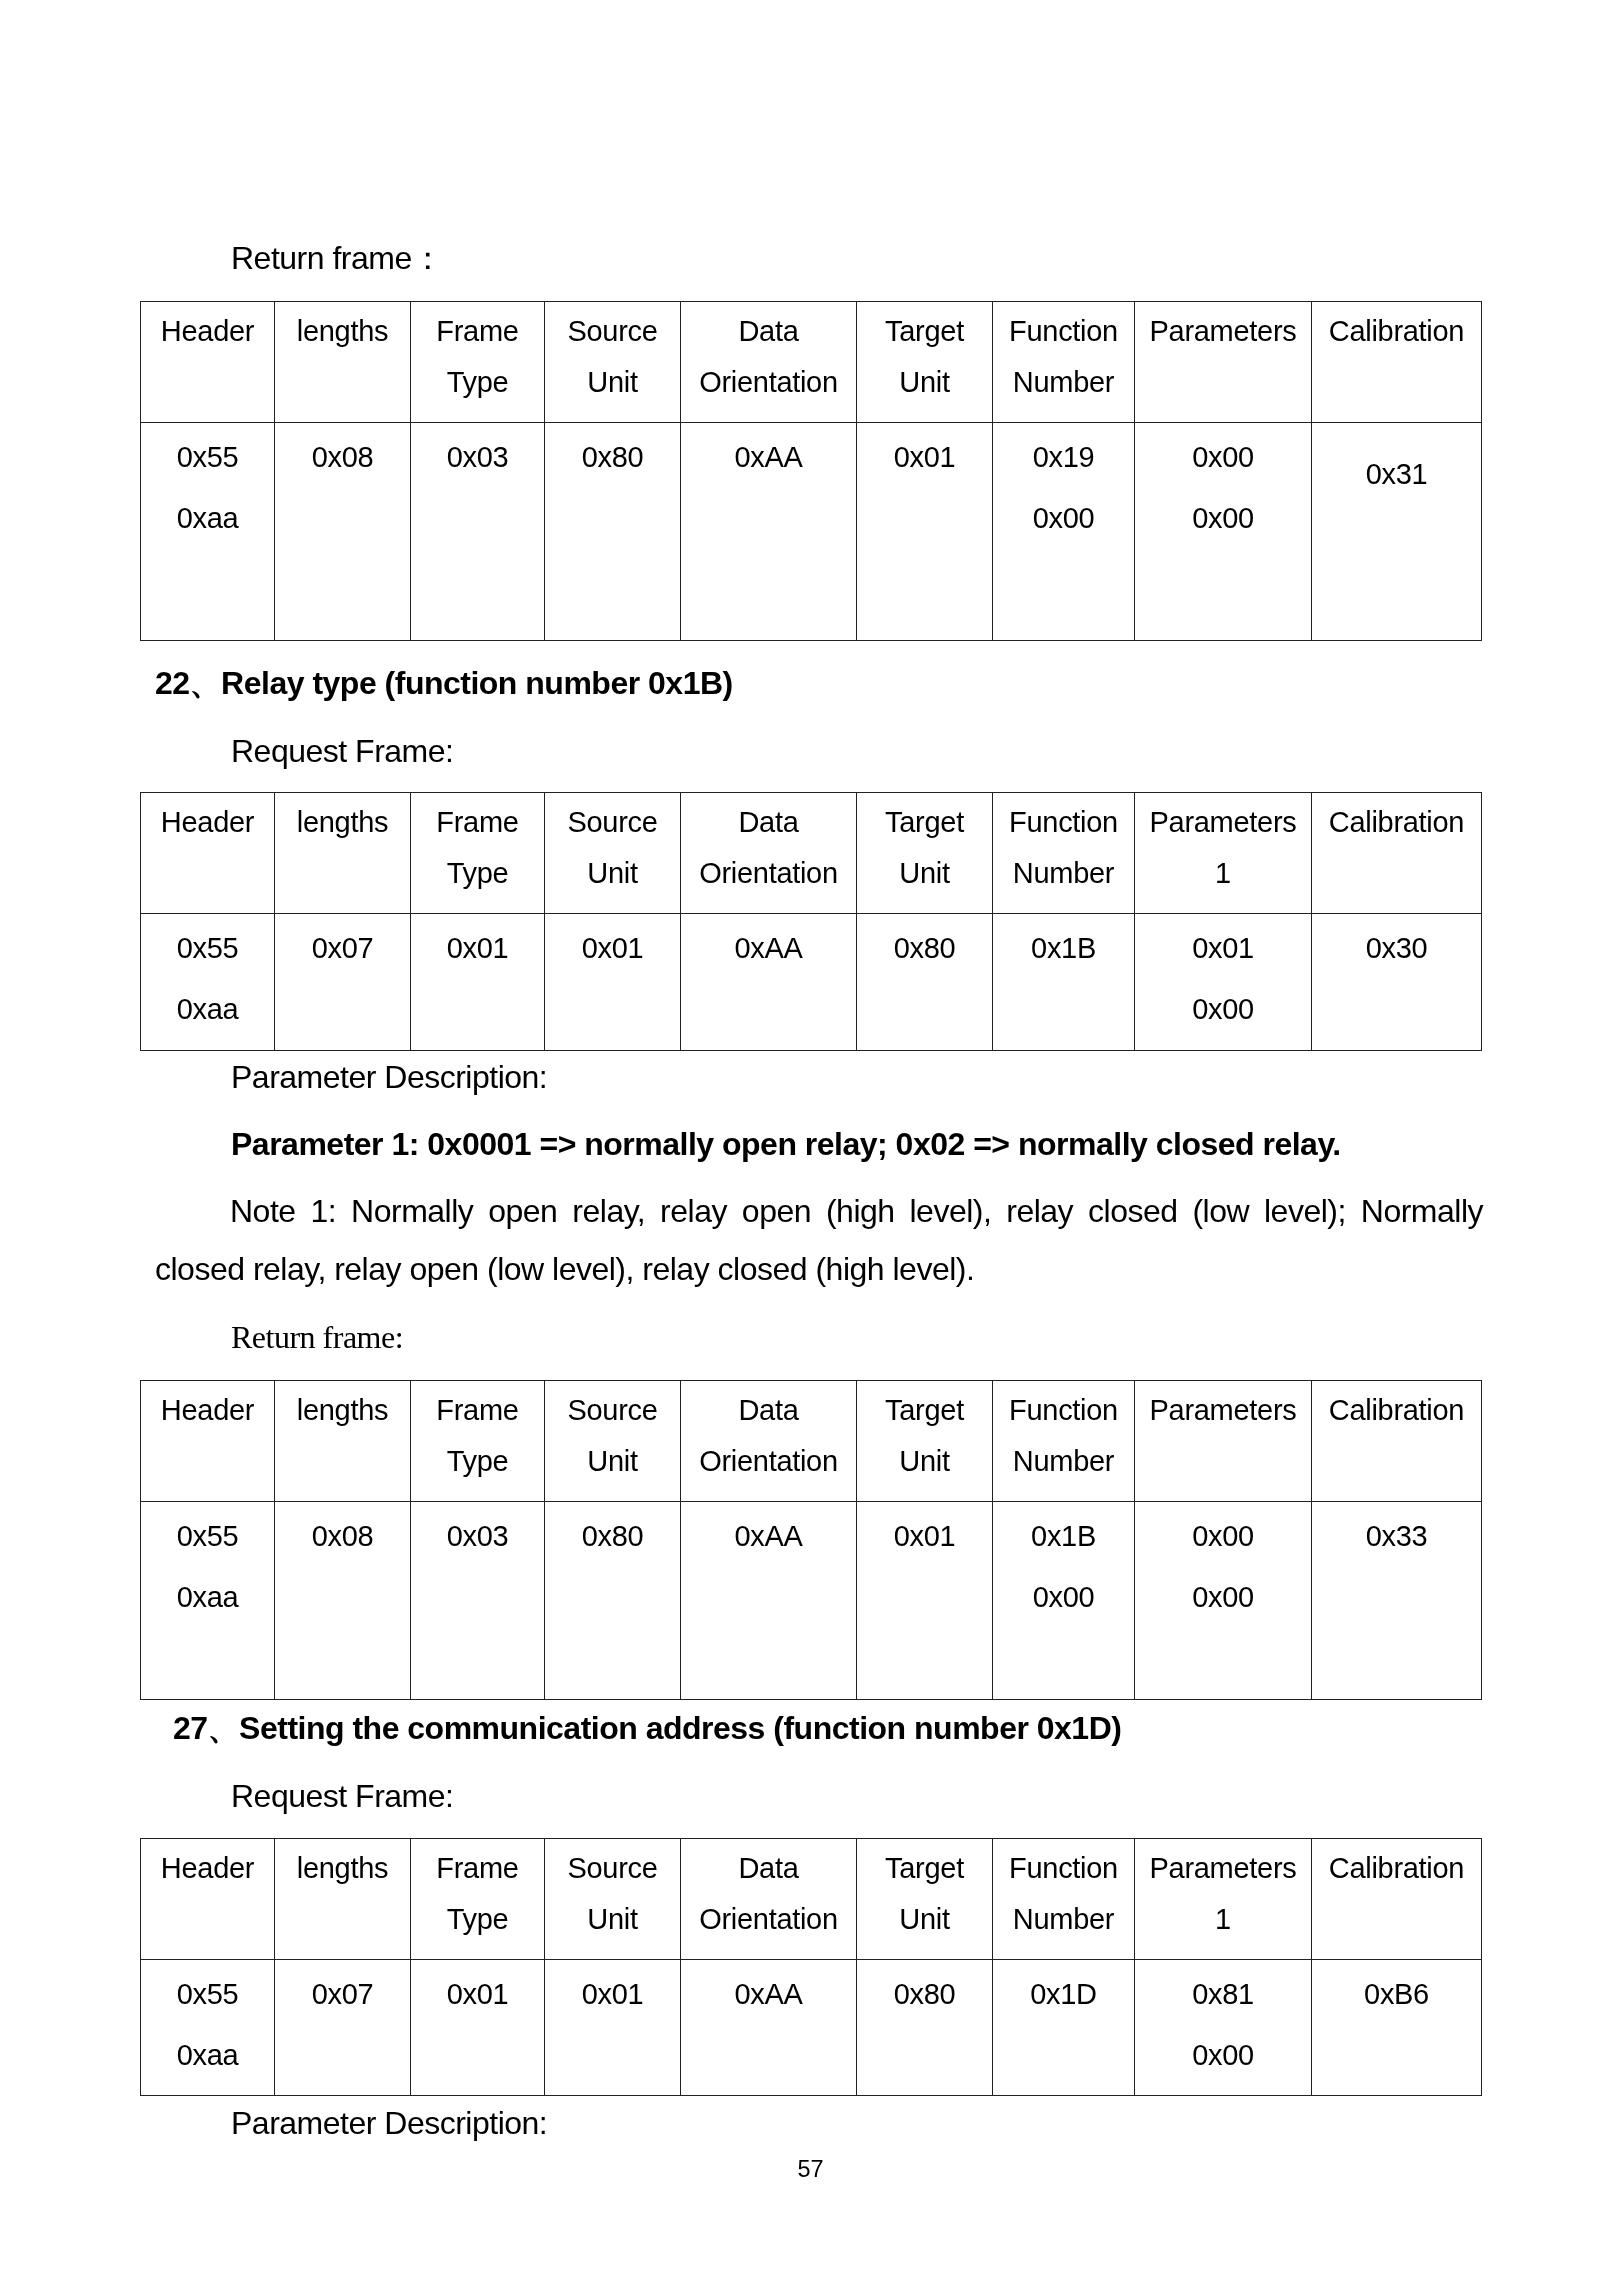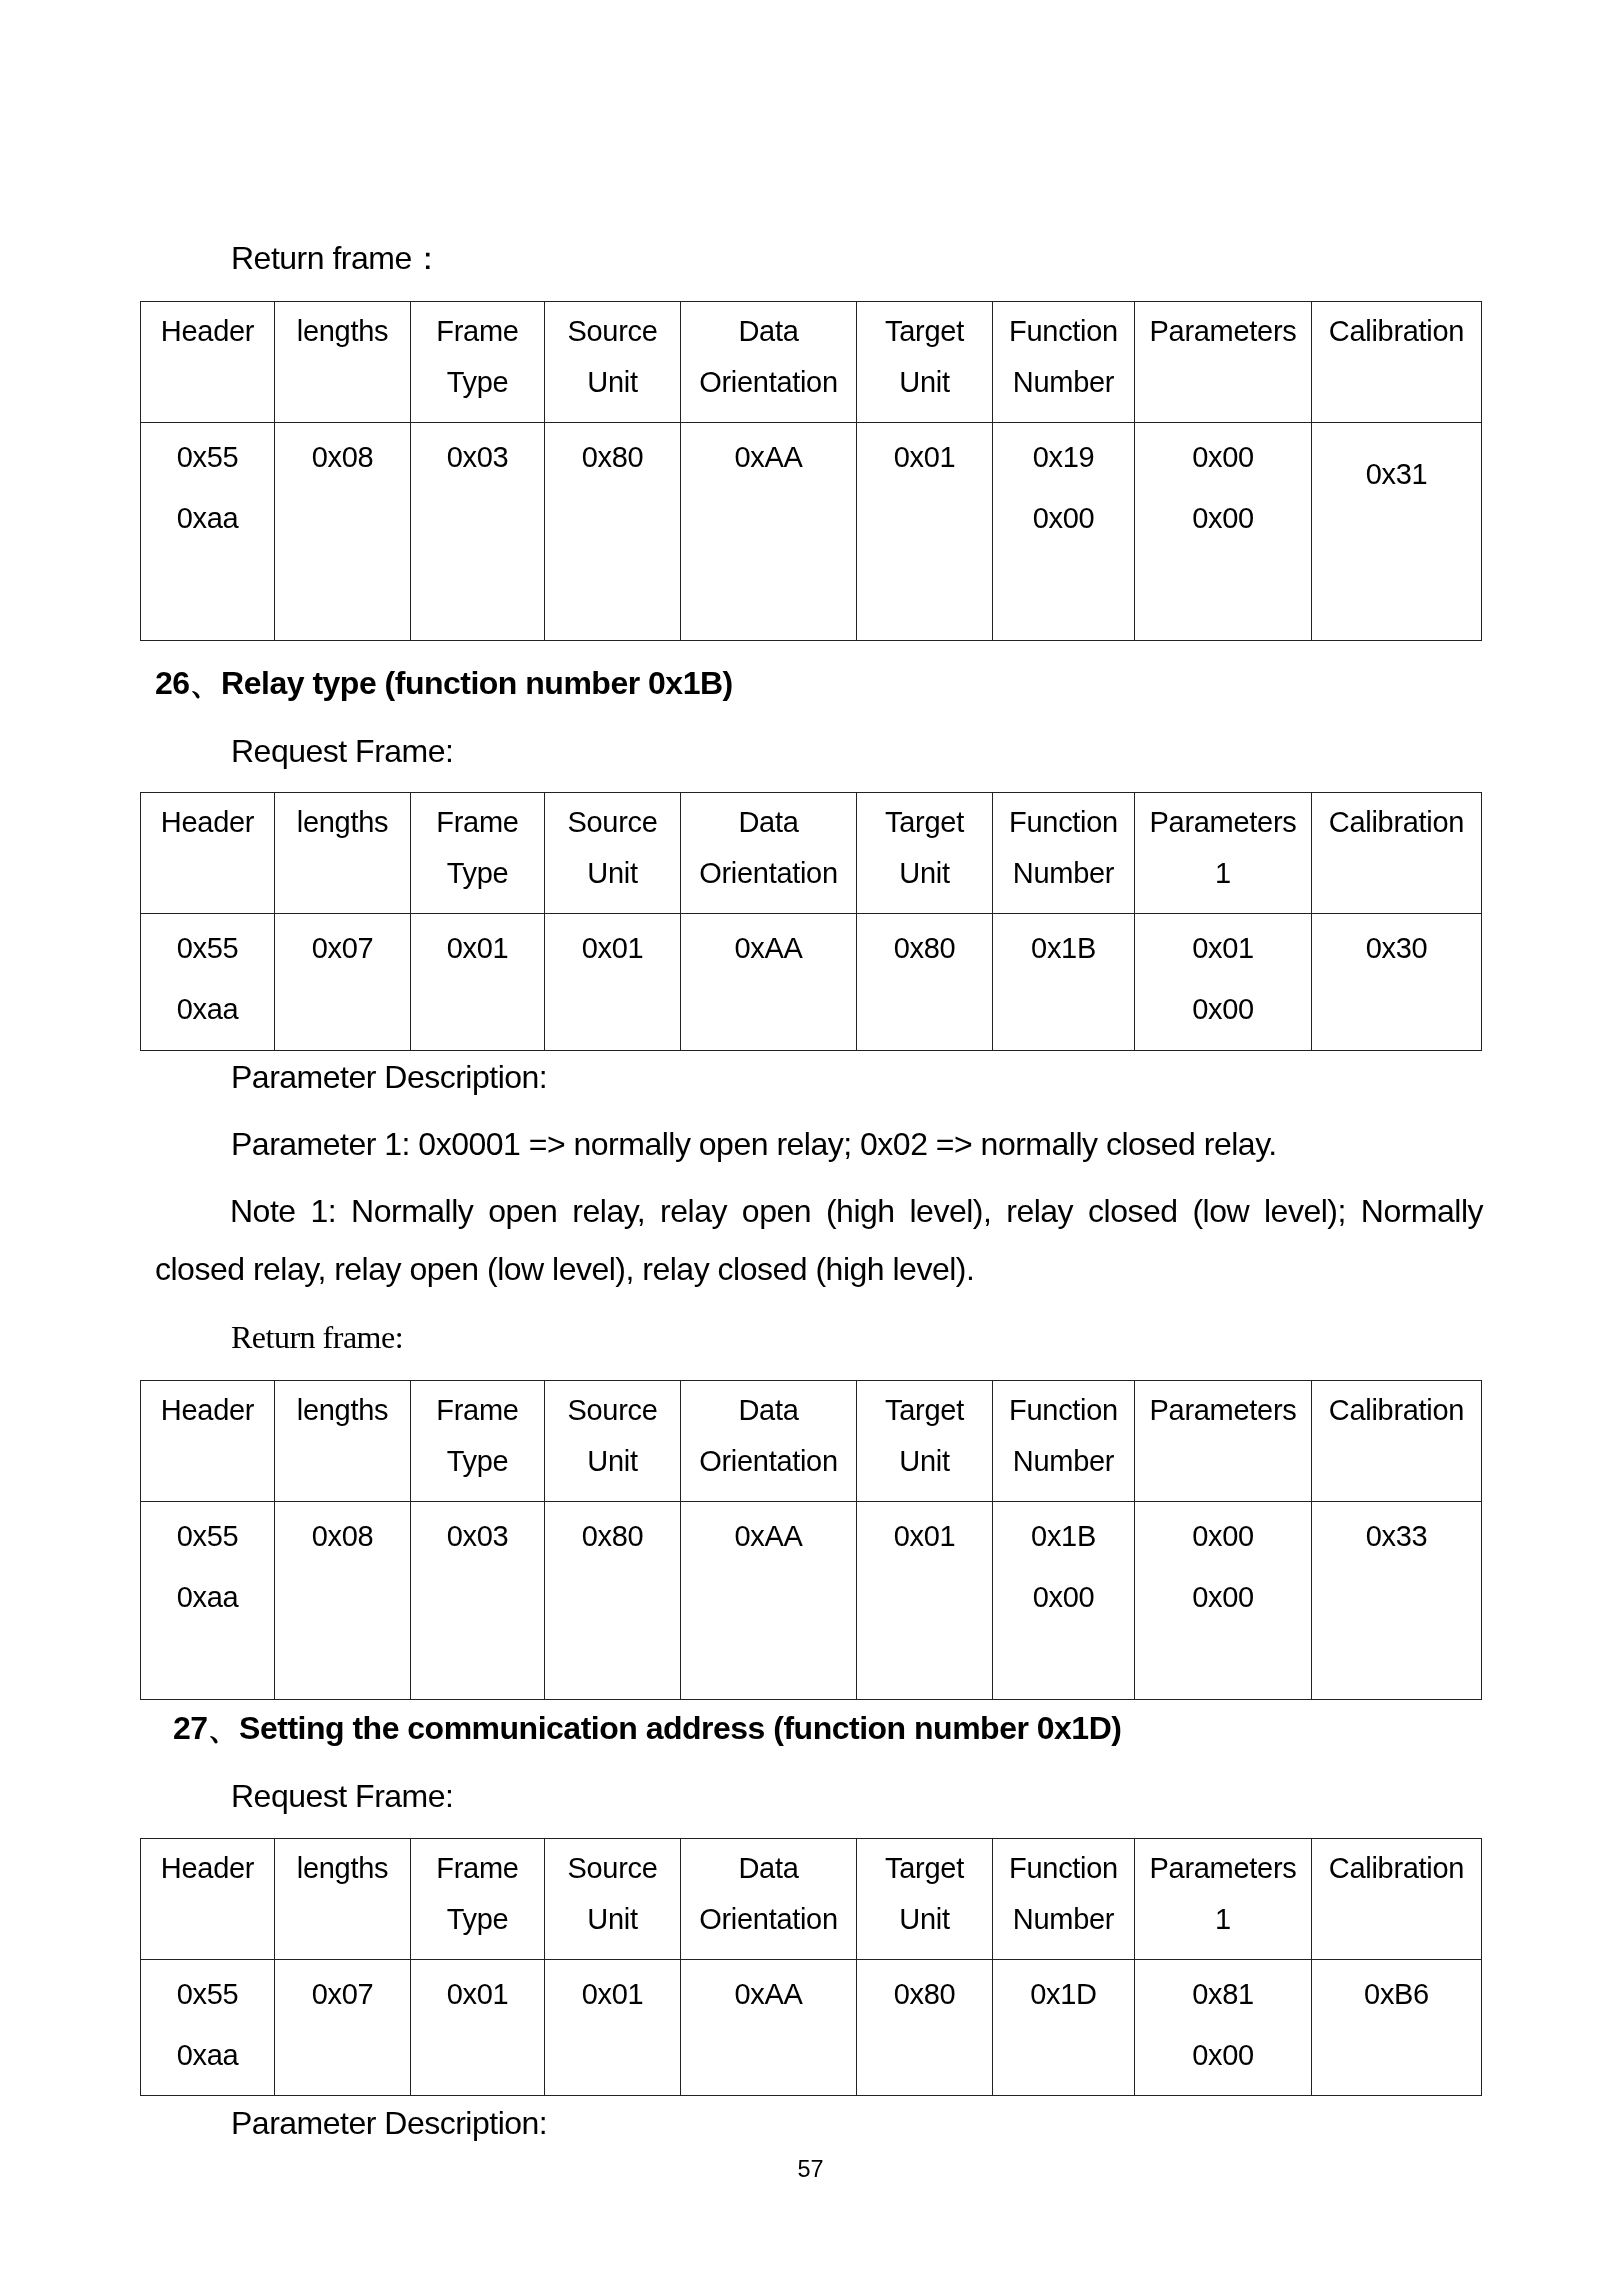--- a/index.html
+++ b/index.html
@@ -95,21 +95,21 @@
           <span class="v">0x00</span>
           <span class="v">0x00</span>
         </td>
         <td style="height: 196px; padding-top: 21px;">
           <span class="v">0x31</span>
         </td>
       </tr>
     </tbody>
   </table>
 
-<div class="heading" style="left:155px; top:667px;">26、Relay type (function number 0x1B)</div>
+<div class="heading" style="left:155px; top:667px;">22、Relay type (function number 0x1B)</div>
 <div class="txt" style="left:231px; top:735px;">Request Frame:</div>
 <table class="frame-table" style="top:792px;">
     <colgroup>
       <col style="width: 134px;">
       <col style="width: 136px;">
       <col style="width: 134px;">
       <col style="width: 136px;">
       <col style="width: 176px;">
       <col style="width: 136px;">
       <col style="width: 142px;">
@@ -180,21 +180,21 @@
           <span class="v">0x00</span>
         </td>
         <td style="height: 132px; padding-top: 3.9px;">
           <span class="v">0x30</span>
         </td>
       </tr>
     </tbody>
   </table>
 
 <div class="txt" style="left:231px; top:1061px;">Parameter Description:</div>
-<div class="txt" style="left:231px; top:1128px;">Parameter 1: 0x0001 =&gt; normally open relay; 0x02 =&gt; normally closed relay.</div>
+<div class="txt" style="left:231px; top:1128px;font-weight:bold;">Parameter 1: 0x0001 =&gt; normally open relay; 0x02 =&gt; normally closed relay.</div>
 <div class="justified" style="top:1182px;"><span class="indent"></span><span>Note 1: Normally open relay, relay open (high level), relay closed (low level); Normally closed relay, relay open (low level), relay closed (high level).</span></div>
 <div class="txt" style="left:231px; top:1321px;font-family:Liberation Serif, serif;">Return frame:</div>
 <table class="frame-table" style="top:1380px;">
     <colgroup>
       <col style="width: 134px;">
       <col style="width: 136px;">
       <col style="width: 134px;">
       <col style="width: 136px;">
       <col style="width: 176px;">
       <col style="width: 136px;">

